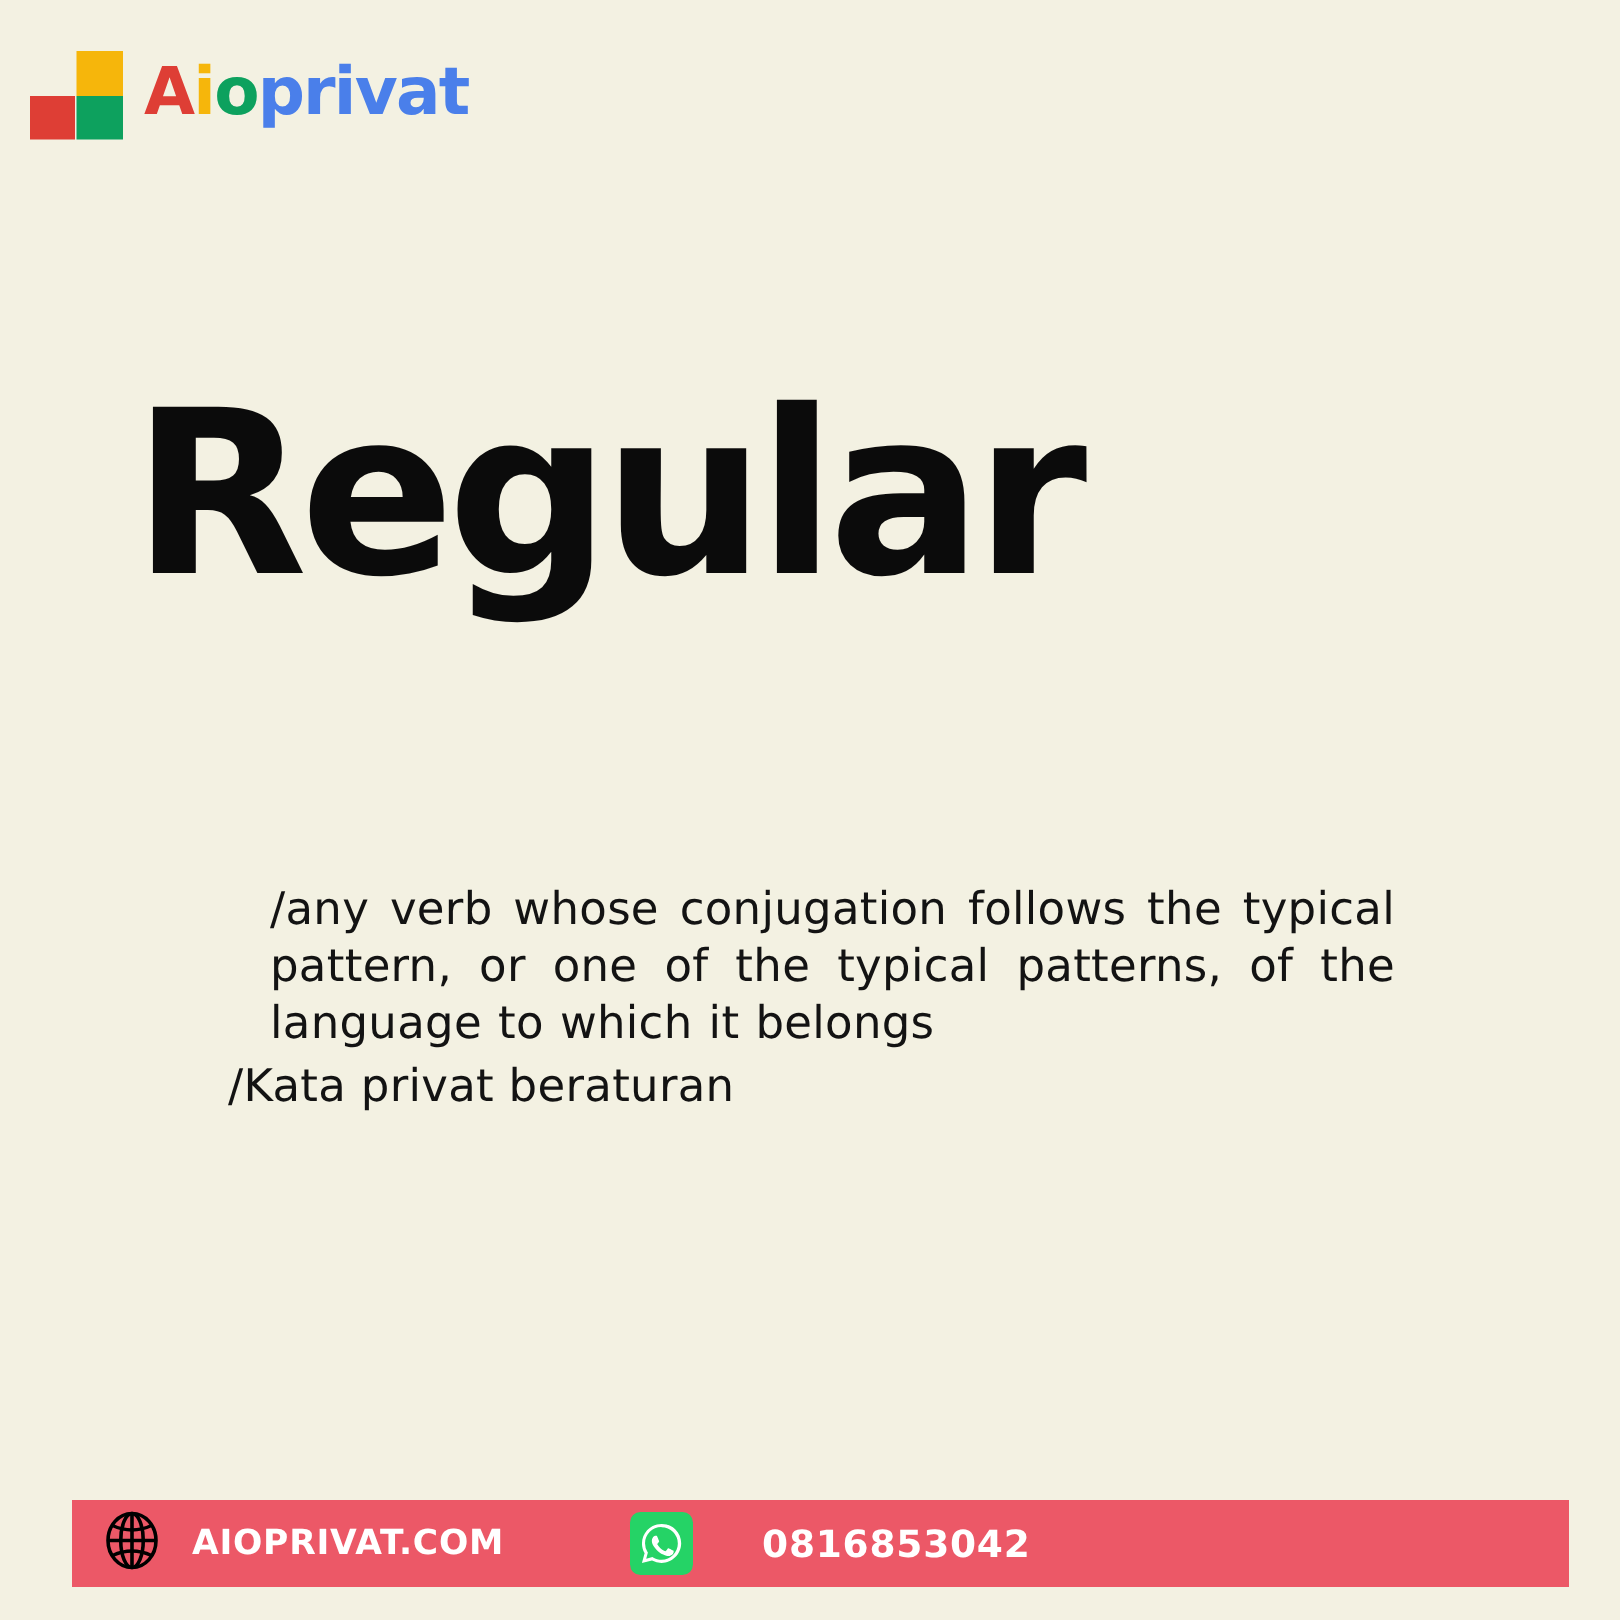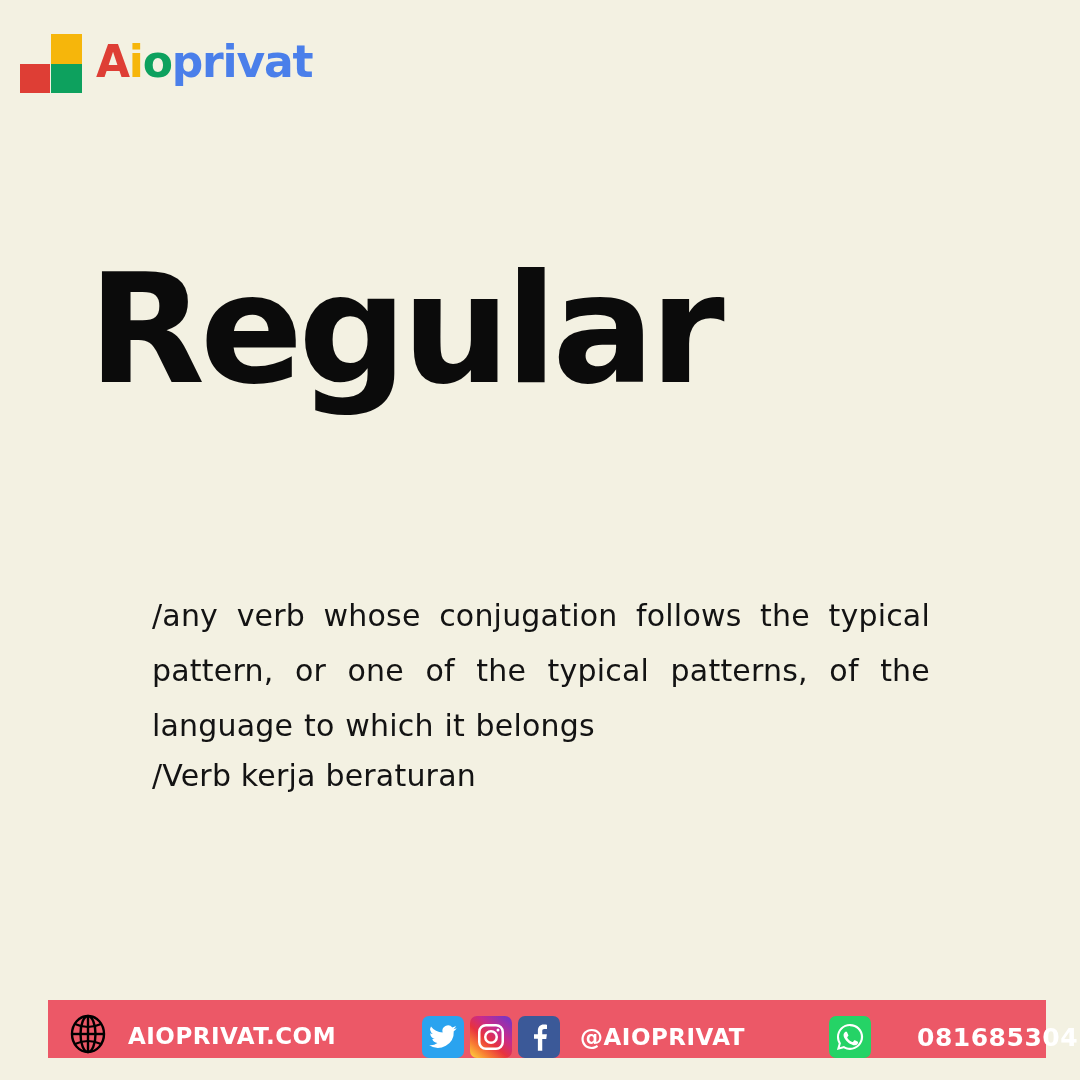--- a/index.html
+++ b/index.html
@@ -65,45 +65,46 @@
 
   
   #definition {
     position:absolute;
     left:152px; top:588px;
     width:778px;
   }
   #definition-en {
     font-family:"DejaVu Sans", sans-serif;
     font-size:30px;
-    line-height:55px;
+    line-height:38px;
     color:#131313;
     text-align:justify;
     text-align-last:left;
     letter-spacing:0.2px;
     word-spacing:1px;
+    margin-left:28px;
   }
   #definition-id {
     font-family:"DejaVu Sans", sans-serif;
     font-size:30px;
     line-height:45px;
     color:#131313;
     text-align:left;
     letter-spacing:0.2px;
     white-space:nowrap;
   }
 
   
   #footer-bar {
     position:absolute;
     left:48px; top:1000px;
     width:998px; height:58px;
     background:#EC5867;
     display:flex;
-    align-items:flex-end;
+    align-items:center;
   }
 
   .footer-group { display:flex; align-items:center; }
 
   #footer-group-website { margin-left:20px; }
   #footer-website-label {
     color:#FFFFFF;
     font-family:"DejaVu Sans", sans-serif;
     font-weight:bold;
     font-size:23px;
@@ -161,63 +162,39 @@
   <div id="logo-wordmark"><span class="l-a">A</span><span class="l-i">i</span><span class="l-o">o</span><span class="l-rest">privat</span></div>
 
 </div>
 
 <div id="headline">
   <div class="headline-line">Regular</div>
 </div>
 
 <div id="definition">
   <div id="definition-en">/any verb whose conjugation follows the typical pattern, or one of the typical patterns, of the language to which it belongs</div>
-  <div id="definition-id">/Verb kerja beraturan</div>
+  <div id="definition-id">/Kata privat beraturan</div>
 </div>
 
 <div id="footer-bar">
 
   <div class="footer-group" id="footer-group-website">
     <span>
       <svg width="40" height="40" viewBox="0 0 40 40">
         <ellipse cx="20" cy="20" rx="16" ry="18" fill="none" stroke="#000" stroke-width="2.4"></ellipse>
         <ellipse cx="20" cy="20" rx="7.5" ry="18" fill="none" stroke="#000" stroke-width="2.4"></ellipse>
         <line x1="4" y1="20" x2="36" y2="20" stroke="#000" stroke-width="2.4"></line>
         <line x1="20" y1="2" x2="20" y2="38" stroke="#000" stroke-width="2.4"></line>
         <path d="M7 10 Q20 16 33 10" fill="none" stroke="#000" stroke-width="2.2"></path>
         <path d="M7 30 Q20 24 33 30" fill="none" stroke="#000" stroke-width="2.2"></path>
       </svg>
     </span>
     <span id="footer-website-label">AIOPRIVAT.COM</span>
   </div>
 
-  <div class="footer-group" id="footer-group-social">
-
-    <span class="social-icon" id="icon-twitter">
-      <svg width="30" height="30" viewBox="0 0 24 24" fill="#FFFFFF">
-        <path d="M23 4.9c-.8.4-1.7.6-2.6.8.9-.6 1.6-1.5 2-2.5-.9.5-1.9.9-2.9 1.1a4.5 4.5 0 0 0-7.8 4.1C7.9 8.2 4.6 6.3 2.4 3.5a4.5 4.5 0 0 0 1.4 6.1c-.7 0-1.4-.2-2-.6v.1c0 2.2 1.5 4 3.6 4.4-.7.2-1.4.2-2 .1a4.5 4.5 0 0 0 4.2 3.1A9 9 0 0 1 1 18.6a12.7 12.7 0 0 0 19.6-11.3c.9-.6 1.7-1.4 2.4-2.4z"></path>
-      </svg>
-    </span>
-
-    <span class="social-icon" id="icon-instagram">
-      <svg width="30" height="30" viewBox="0 0 24 24" fill="none" stroke="#FFFFFF" stroke-width="2">
-        <rect x="2.6" y="2.6" width="18.8" height="18.8" rx="5.4"></rect>
-        <circle cx="12" cy="12" r="4.6"></circle>
-        <circle cx="17.6" cy="6.4" r="1.2" fill="#FFFFFF" stroke="none"></circle>
-      </svg>
-    </span>
-
-    <span class="social-icon" id="icon-facebook">
-      <svg width="30" height="30" viewBox="0 0 24 24" fill="#FFFFFF">
-        <path d="M14.6 23V13.5h3.2l.5-3.7h-3.7V7.4c0-1.1.3-1.8 1.8-1.8h2V2.2C18.1 2.1 17 2 15.7 2c-2.7 0-4.6 1.7-4.6 4.8v2.9H8v3.7h3.1V23h3.5z"></path>
-      </svg>
-    </span>
-
-    <span id="footer-social-handle">@AIOPRIVAT</span>
-  </div>
 
   <div class="footer-group" id="footer-group-whatsapp">
     <span class="social-icon" id="icon-whatsapp">
       <svg width="32" height="32" viewBox="0 0 24 24" fill="#FFFFFF">
         <path d="M12.03 2.2c-5.4 0-9.8 4.4-9.8 9.8 0 1.73.45 3.4 1.32 4.9L2.2 21.8l5.05-1.32a9.75 9.75 0 0 0 4.78 1.22h.01c5.4 0 9.8-4.4 9.8-9.8 0-2.62-1.02-5.08-2.87-6.93A9.73 9.73 0 0 0 12.03 2.2zm0 1.65a8.1 8.1 0 0 1 8.14 8.15c0 4.5-3.65 8.14-8.14 8.14-1.5 0-2.96-.4-4.23-1.17l-.3-.18-3.14.82.84-3.06-.2-.31a8.1 8.1 0 0 1-1.24-4.34c0-4.5 3.66-8.15 8.15-8.15zm-3.2 4.3c-.18 0-.47.07-.72.34-.25.27-.95.93-.95 2.27s.97 2.63 1.1 2.81c.14.18 1.9 2.9 4.6 3.96.64.28 1.14.44 1.53.57.64.2 1.23.17 1.69.1.52-.07 1.59-.64 1.81-1.27.23-.63.23-1.17.16-1.28-.07-.11-.25-.18-.52-.31-.27-.14-1.59-.79-1.84-.88-.25-.09-.43-.13-.61.14-.18.27-.7.88-.86 1.06-.16.18-.32.2-.59.07-.27-.14-1.13-.42-2.16-1.33-.8-.71-1.34-1.59-1.5-1.86-.16-.27-.02-.41.12-.55.12-.12.27-.32.4-.48.14-.16.18-.27.27-.45.09-.18.05-.34-.02-.48-.07-.13-.6-1.46-.83-2-.22-.52-.44-.45-.61-.46h-.52z"></path>
       </svg>
     </span>
     <span id="footer-phone-label">0816853042</span>
   </div>
 

